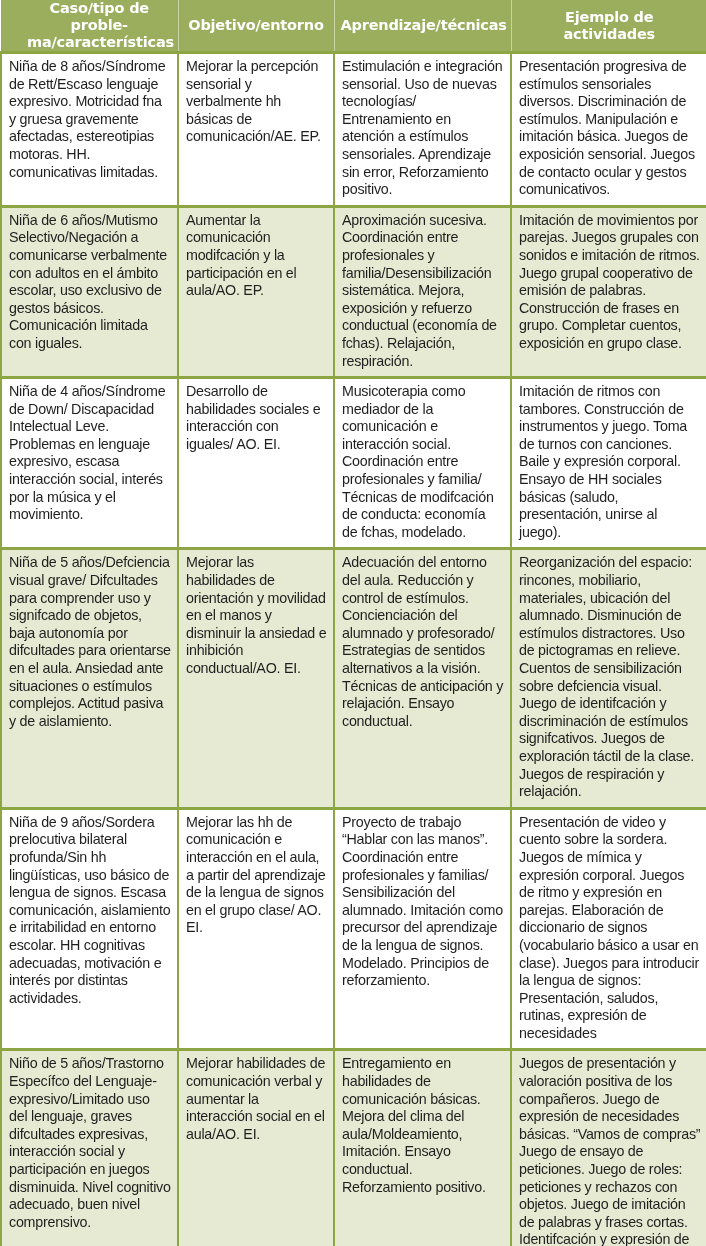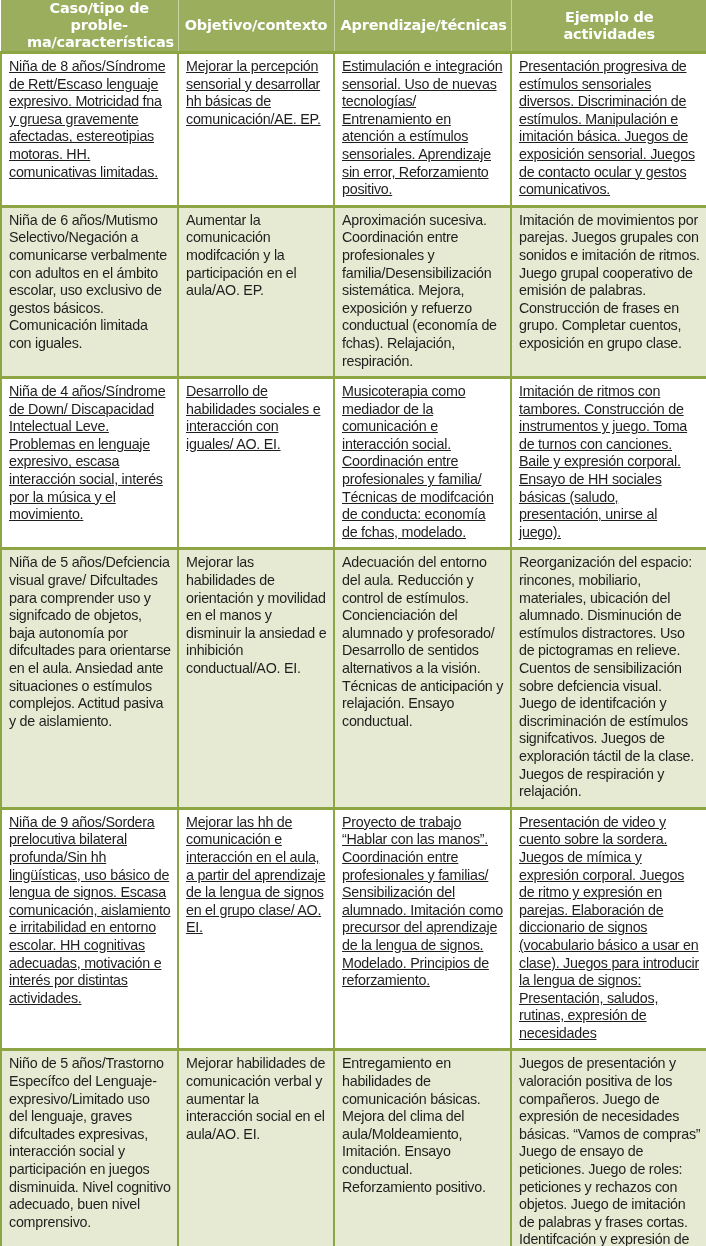--- a/index.html
+++ b/index.html
@@ -34,65 +34,65 @@
       font-size: 14.3px;
       line-height: 17.6px;
       color: #1f1f1f;
       vertical-align: top;
       padding: 4px 6px 6px 7px;
       border-left: 2px solid #8ea544;
       border-bottom: 3px solid #8ea544;
       letter-spacing: -0.25px;
       word-wrap: break-word;
     }
-    .tbl tr.row-white td { background: #ffffff; text-decoration: underline; }
+    .tbl tr.row-white td { background: #ffffff; }
     .tbl tr.row-tint td { background: #e7ead2; }
     .tbl tr.row-last td { border-bottom: 3px solid #c9d0ad; }
   </style>
 </head>
 <body>
 
 <table class="tbl">
   <colgroup>
     <col class="c1">
       <col class="c2">
       <col class="c3">
       <col class="c4">
   </colgroup>
   <thead>
     <tr>
       <th>Caso/tipo de proble-ma/características</th>
-      <th>Objetivo/contexto</th>
+      <th>Objetivo/entorno</th>
       <th>Aprendizaje/técnicas</th>
       <th>Ejemplo de actividades</th>
     </tr>
   </thead>
   <tbody>
     <tr class="row-white" style="height:141px">
       <td>Niña de 8 años/Síndrome de Rett/Escaso lenguaje expresivo. Motricidad fna y gruesa gravemente afectadas, estereotipias motoras. HH. comunicativas limitadas.</td>
-      <td>Mejorar la percepción sensorial y desarrollar hh básicas de comunicación/AE. EP.</td>
+      <td>Mejorar la percepción sensorial y verbalmente hh básicas de comunicación/AE. EP.</td>
       <td>Estimulación e integración sensorial. Uso de nuevas tecnologías/ Entrenamiento en atención a estímulos sensoriales. Aprendizaje sin error, Reforzamiento positivo.</td>
       <td>Presentación progresiva de estímulos sensoriales diversos. Discriminación de estímulos. Manipulación e imitación básica. Juegos de exposición sensorial. Juegos de contacto ocular y gestos comunicativos.</td>
     </tr>
     <tr class="row-tint" style="height:162px">
       <td>Niña de 6 años/Mutismo Selectivo/Negación a comunicarse verbalmente con adultos en el ámbito escolar, uso exclusivo de gestos básicos. Comunicación limitada con iguales.</td>
       <td>Aumentar la comunicación modifcación y la participación en el aula/AO. EP.</td>
       <td>Aproximación sucesiva. Coordinación entre profesionales y familia/Desensibilización sistemática. Mejora, exposición y refuerzo conductual (economía de fchas). Relajación, respiración.</td>
       <td>Imitación de movimientos por parejas. Juegos grupales con sonidos e imitación de ritmos. Juego grupal cooperativo de emisión de palabras. Construcción de frases en grupo. Completar cuentos, exposición en grupo clase.</td>
     </tr>
     <tr class="row-white" style="height:157px">
       <td>Niña de 4 años/Síndrome de Down/ Discapacidad Intelectual Leve. Problemas en lenguaje expresivo, escasa interacción social, interés por la música y el movimiento.</td>
       <td>Desarrollo de habilidades sociales e interacción con iguales/ AO. EI.</td>
       <td>Musicoterapia como mediador de la comunicación e interacción social. Coordinación entre profesionales y familia/ Técnicas de modifcación de conducta: economía de fchas, modelado.</td>
       <td>Imitación de ritmos con tambores. Construcción de instrumentos y juego. Toma de turnos con canciones. Baile y expresión corporal. Ensayo de HH sociales básicas (saludo, presentación, unirse al juego).</td>
     </tr>
     <tr class="row-tint" style="height:244px">
       <td>Niña de 5 años/Defciencia visual grave/ Difcultades para comprender uso y signifcado de objetos, baja autonomía por difcultades para orientarse en el aula. Ansiedad ante situaciones o estímulos complejos. Actitud pasiva y de aislamiento.</td>
       <td>Mejorar las habilidades de orientación y movilidad en el manos y disminuir la ansiedad e inhibición conductual/AO. EI.</td>
-      <td>Adecuación del entorno del aula. Reducción y control de estímulos. Concienciación del alumnado y profesorado/ Desarrollo de sentidos alternativos a la visión. Técnicas de anticipación y relajación. Ensayo conductual.</td>
+      <td>Adecuación del entorno del aula. Reducción y control de estímulos. Concienciación del alumnado y profesorado/ Estrategias de sentidos alternativos a la visión. Técnicas de anticipación y relajación. Ensayo conductual.</td>
       <td>Reorganización del espacio: rincones, mobiliario, materiales, ubicación del alumnado. Disminución de estímulos distractores. Uso de pictogramas en relieve. Cuentos de sensibilización sobre defciencia visual. Juego de identifcación y discriminación de estímulos signifcativos. Juegos de exploración táctil de la clase. Juegos de respiración y relajación.</td>
     </tr>
     <tr class="row-white" style="height:210px">
       <td>Niña de 9 años/Sordera prelocutiva bilateral profunda/Sin hh lingüísticas, uso básico de lengua de signos. Escasa comunicación, aislamiento e irritabilidad en entorno escolar. HH cognitivas adecuadas, motivación e interés por distintas actividades.</td>
       <td>Mejorar las hh de comunicación e interacción en el aula, a partir del aprendizaje de la lengua de signos en el grupo clase/ AO. EI.</td>
       <td>Proyecto de trabajo “Hablar con las manos”. Coordinación entre profesionales y familias/ Sensibilización del alumnado. Imitación como precursor del aprendizaje de la lengua de signos. Modelado. Principios de reforzamiento.</td>
       <td>Presentación de video y cuento sobre la sordera. Juegos de mímica y expresión corporal. Juegos de ritmo y expresión en parejas. Elaboración de diccionario de signos (vocabulario básico a usar en clase). Juegos para introducir la lengua de signos: Presentación, saludos, rutinas, expresión de necesidades</td>
     </tr>
     <tr class="row-tint row-last" style="height:280px">
       <td>Niño de 5 años/Trastorno Específco del Lenguaje-expresivo/Limitado uso del lenguaje, graves difcultades expresivas, interacción social y participación en juegos disminuida. Nivel cognitivo adecuado, buen nivel comprensivo.</td>

